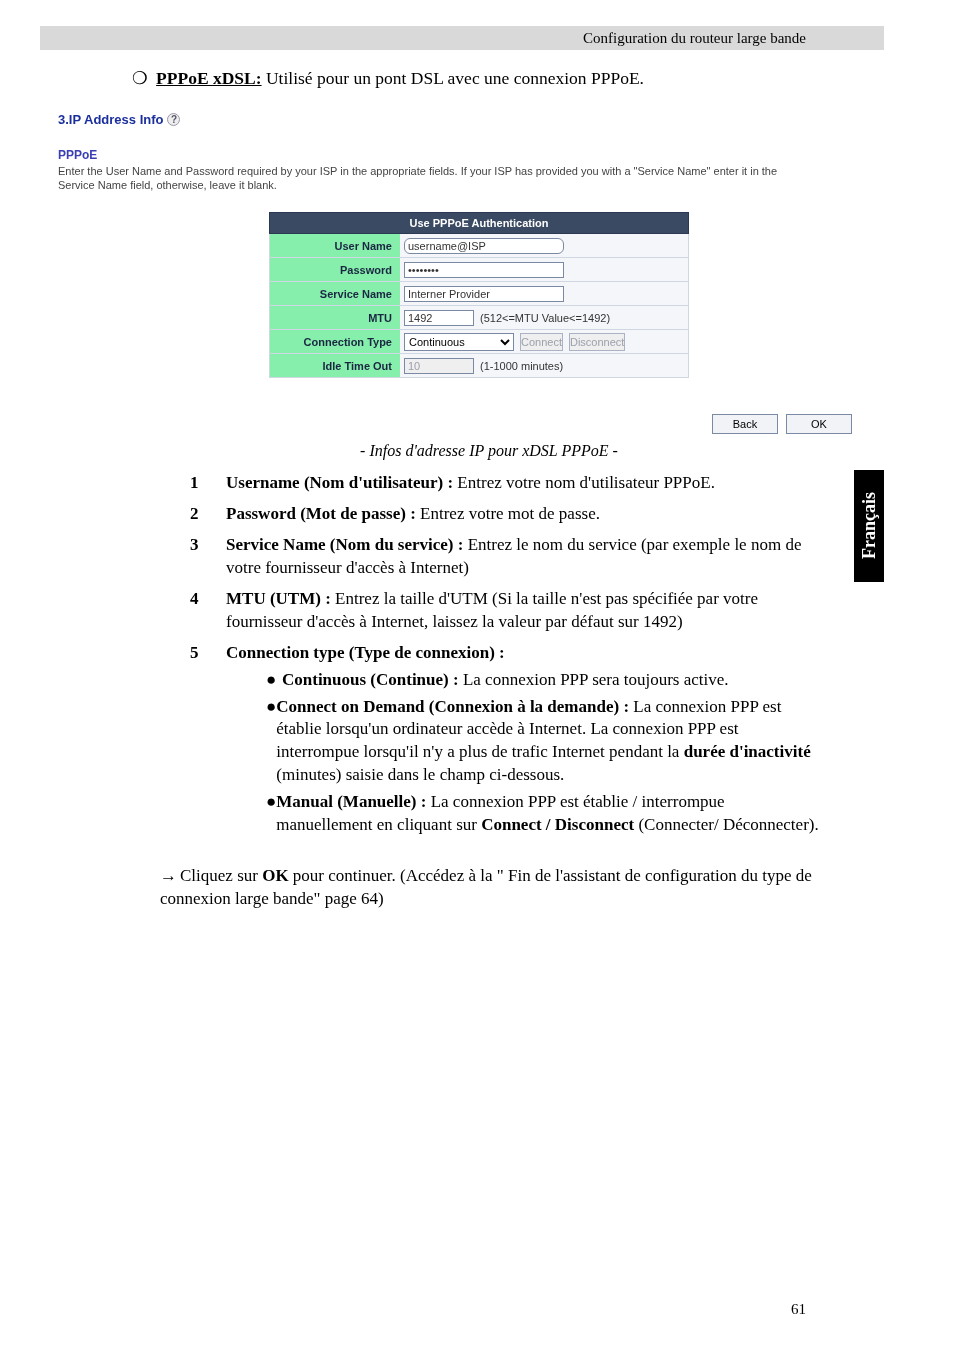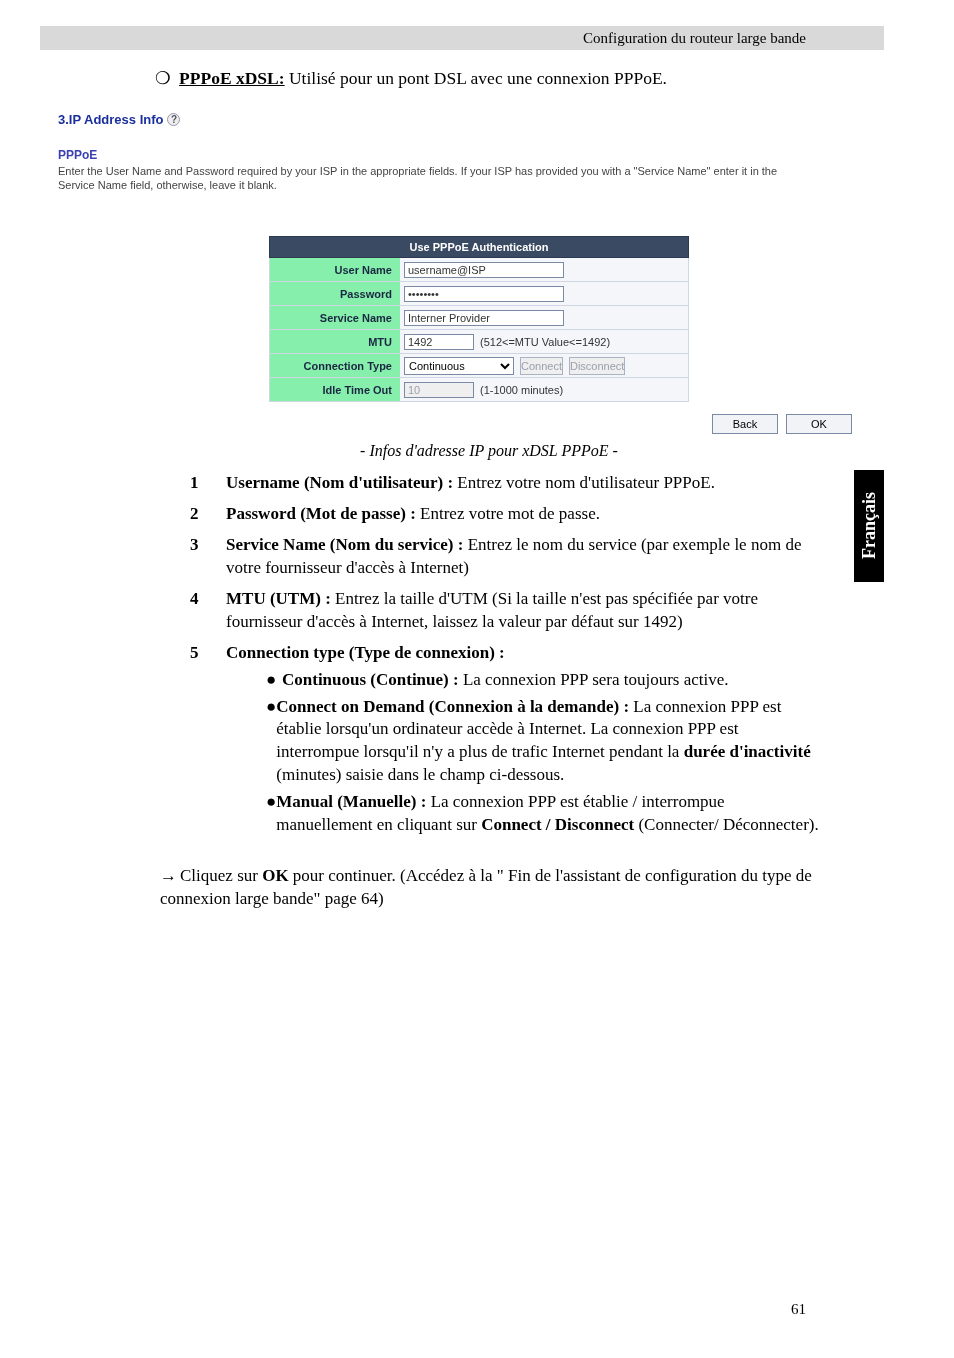--- a/index.html
+++ b/index.html
@@ -27,21 +27,20 @@
     position: absolute;
     right: 78px;
     top: 30px;
     font-size: 15px;
     color: #000;
   }
   .pppox-line {
     position: absolute;
     left: 132px; top: 68px;
     font-size: 17.5px;
-    margin-left: 23px;
   }
   .radio-o { font-family: "Times New Roman", serif; margin-right: 4px; }
   .u { text-decoration: underline; }
   .ip-info-head {
     position: absolute;
     left: 58px; top: 112px;
     font-family: Arial, sans-serif;
     font-size: 13px;
     font-weight: bold;
     color: #1a2f9c;
@@ -71,21 +70,21 @@
     left: 58px; right: 78px; top: 164px;
     font-family: Arial, sans-serif;
     font-size: 11px;
     color: #444;
     line-height: 1.3;
   }
 
   
   .formbox {
     position: absolute;
-    left: 269px; top: 236px;
+    left: 269px; top: 212px;
     width: 420px;
     font-family: Arial, sans-serif;
     font-size: 11px;
     color: #000;
   }
   .formtitle {
     background: #3a4a63;
     color: #fff;
     text-align: center;
     font-weight: bold;
@@ -238,21 +237,21 @@
 
   <div class="pppoe-label">PPPoE</div>
   <div class="pppoe-desc">Enter the User Name and Password required by your ISP in the appropriate fields. If your ISP has provided you with a "Service Name" enter it in the Service Name field, otherwise, leave it blank.</div>
 
   <div class="formbox">
     <div class="formtitle">Use PPPoE Authentication</div>
 
     <div class="formrow">
       <div class="lab">User Name</div>
       <div class="ctl">
-          <input class="txt" style="width: 160px;" value="username@ISP">
+          <input class="txt" style="width: 160px; border-radius: 6px;" value="username@ISP">
         </div>
     </div>
 
     <div class="formrow">
       <div class="lab">Password</div>
       <div class="ctl">
           <input class="txt" style="width: 160px;" value="••••••••">
         </div>
     </div>
 

